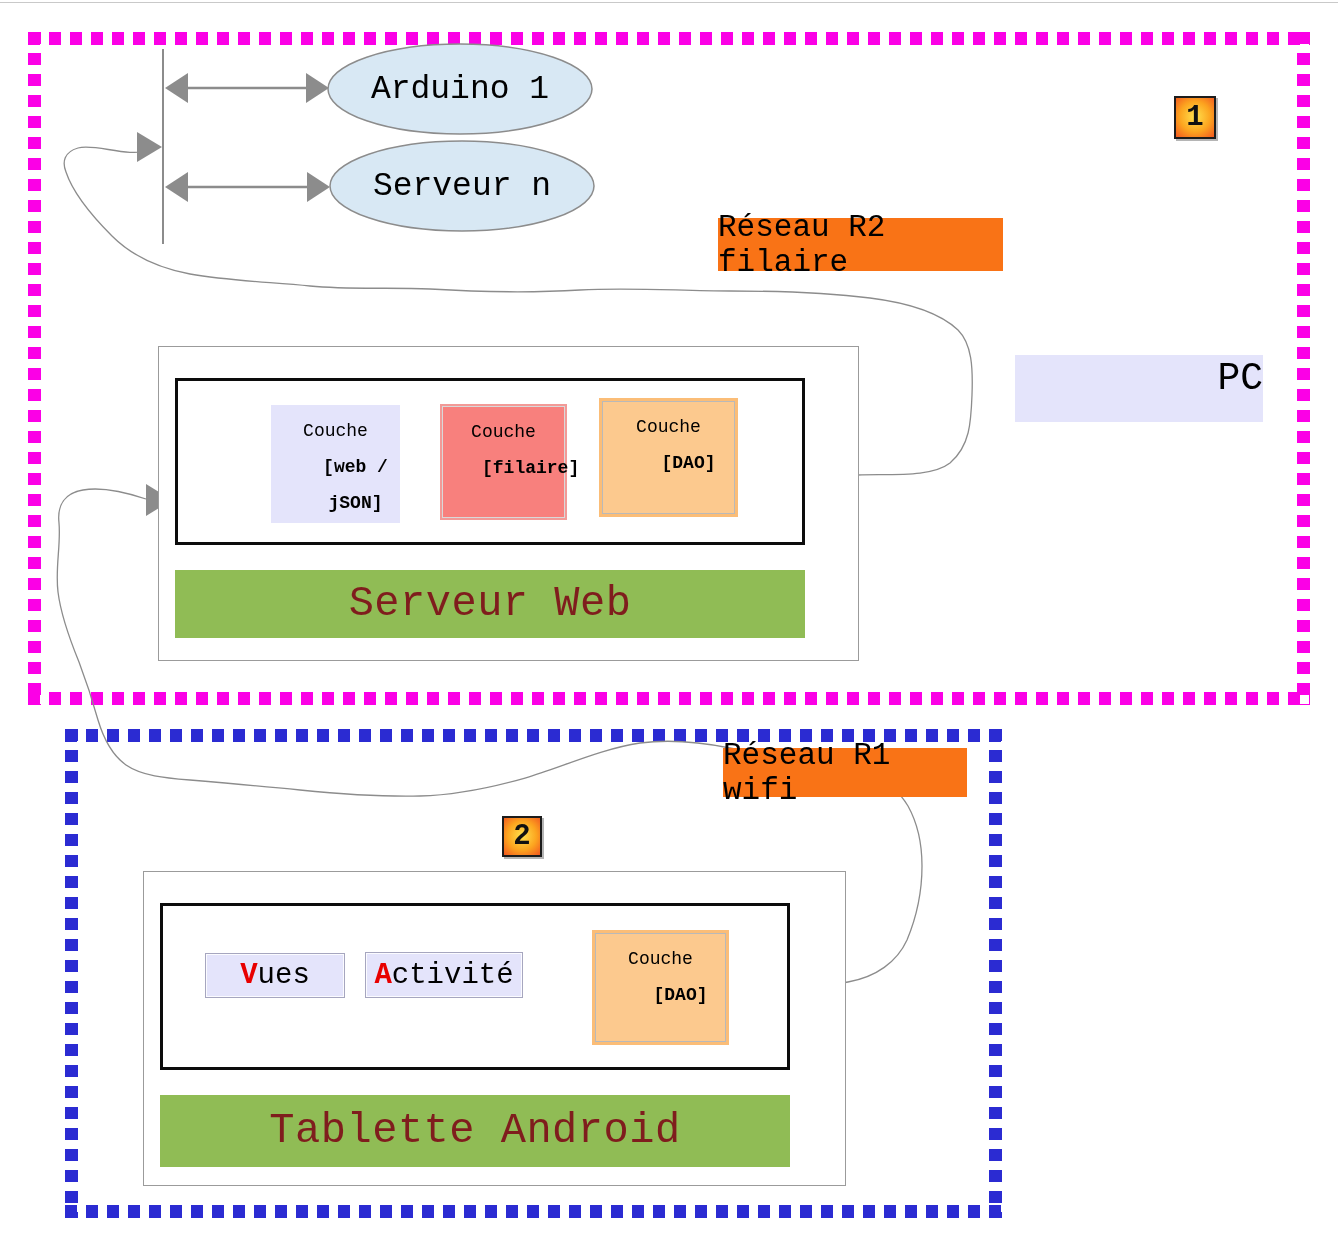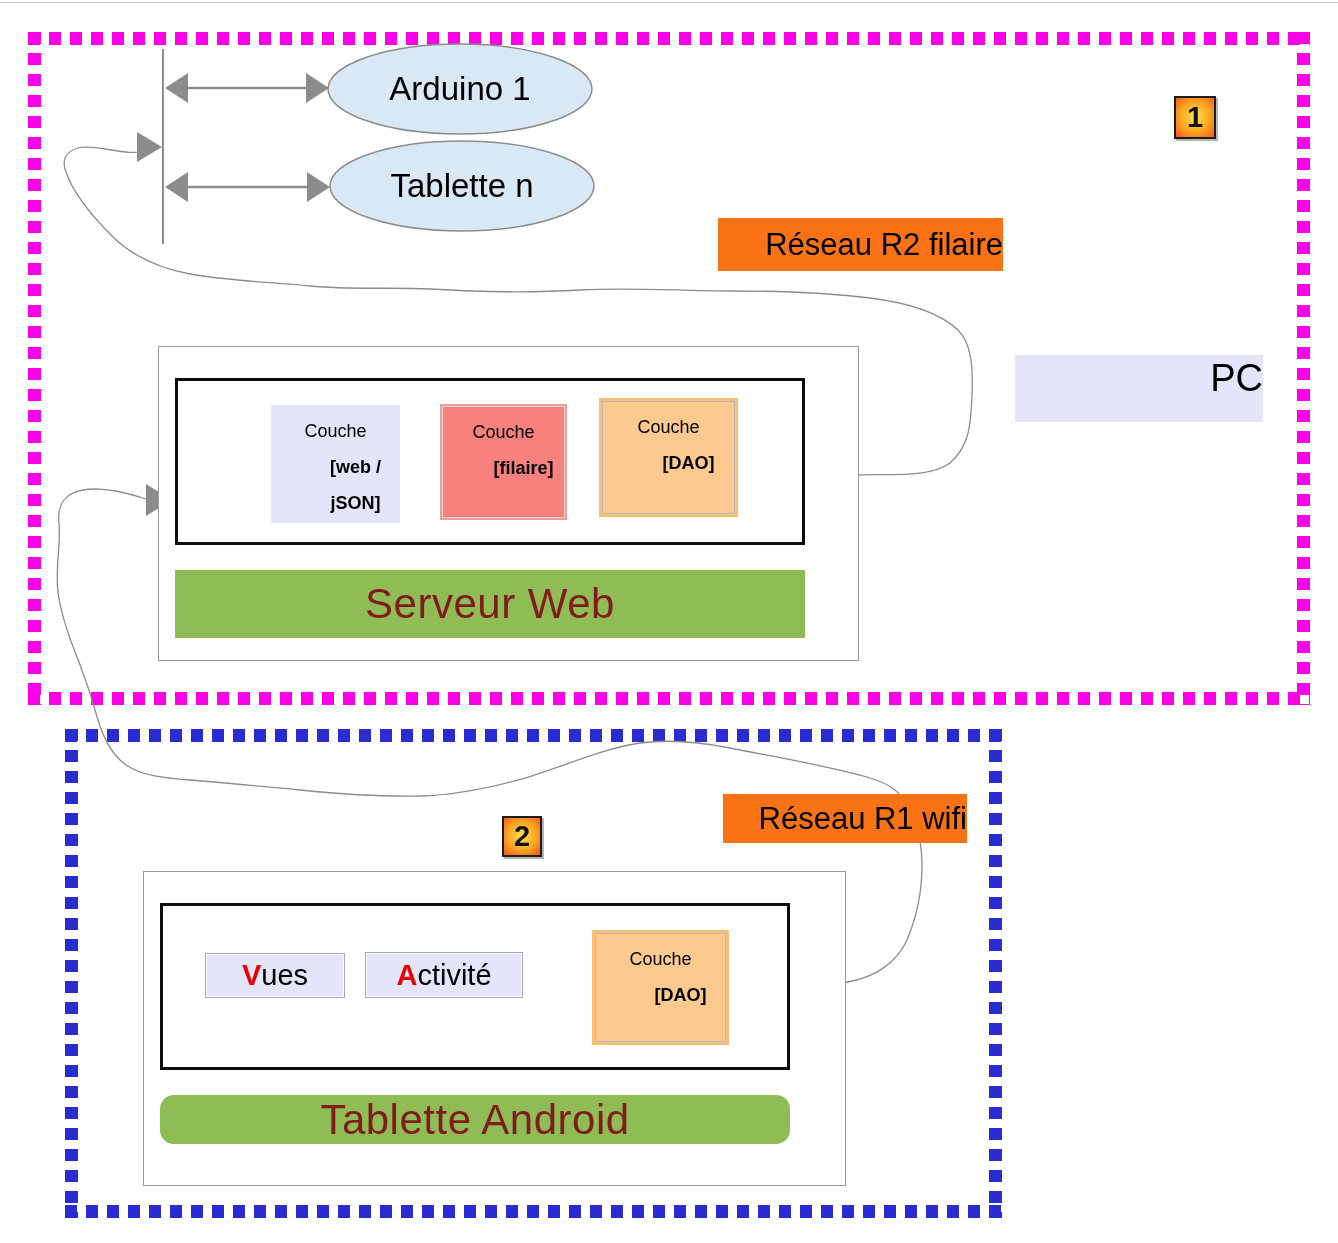--- a/index.html
+++ b/index.html
@@ -1,18 +1,18 @@
 <!DOCTYPE html>
 <html><head>
 <meta charset="utf-8">
 <style>
   html,body{margin:0;padding:0;background:#ffffff;}
   .stage{
     position:relative;width:1338px;height:1243px;background:#fff;overflow:hidden;
-    font-family:Liberation Sans, sans-serif;color:#000;
+    font-family:Liberation Mono, monospace;color:#000;
   }
   .page-topline{position:absolute;left:0;top:2px;width:1338px;height:1px;background:#c9c9c9;}
 
   
   .dots-h{position:absolute;height:13px;background:repeating-linear-gradient(90deg,var(--dc) 0 12px,transparent 12px 21px);}
   .dots-v{position:absolute;width:13px;background:repeating-linear-gradient(180deg,var(--dc) 0 12px,transparent 12px 21px);}
   .mag{--dc:#fb00e6;}
   .blu{--dc:#2b2bd2;}
 
   svg{position:absolute;left:0;top:0;}
@@ -132,21 +132,21 @@
              C 897 962, 876 977, 848 982
              C 838 984, 828 984, 820 984" fill="none" stroke="#8c8c8c" stroke-width="1.3"></path>
     <polygon points="172,500 146,484 146,516" fill="#8c8c8c"></polygon>
     <polygon points="794,984 820,968 820,1000" fill="#8c8c8c"></polygon>
   </svg>
 
   <div class="ellipse-label" style="left:328px;top:61px;width:264px;height:56px;">
     <span>Arduino 1</span>
   </div>
   <div class="ellipse-label" style="left:330px;top:158px;width:264px;height:56px;">
-    <span>Tablette n</span>
+    <span>Serveur n</span>
   </div>
 
   <div class="netlabel" style="left:718px;top:218px;width:285px;height:53px;">
     <span>Réseau R2 filaire</span>
   </div>
 
   <div class="badge" style="left:1174px;top:96px;width:42px;height:43px;">
     <span>1</span>
   </div>
 
@@ -170,21 +170,21 @@
 
   <div class="layer org" style="left:599px;top:398px;width:139px;height:119px;">
     <div class="t">Couche</div>
     <div class="b">[DAO]</div>
   </div>
 
   <div class="banner" style="left:175px;top:570px;width:630px;height:68px;">
     <span>Serveur Web</span>
   </div>
 
-  <div class="netlabel" style="left:723px;top:748px;width:244px;height:49px;margin-top:46px;">
+  <div class="netlabel" style="left:723px;top:748px;width:244px;height:49px;">
     <span>Réseau R1 wifi</span>
   </div>
 
   <div class="badge" style="left:502px;top:816px;width:40px;height:41px;">
     <span>2</span>
   </div>
 
   <div class="outer-box" style="left:143px;top:871px;width:701px;height:313px;"></div>
   <div class="inner-box" style="left:160px;top:903px;width:624px;height:161px;"></div>
 
@@ -196,17 +196,17 @@
   <div class="widget" style="left:365px;top:952px;width:158px;height:46px;">
     <span class="init">A</span>
       <span>ctivité</span>
   </div>
 
   <div class="layer org" style="left:592px;top:930px;width:137px;height:115px;">
     <div class="t">Couche</div>
     <div class="b">[DAO]</div>
   </div>
 
-  <div class="banner" style="left:160px;top:1095px;width:630px;height:49px;border-radius:14px;">
+  <div class="banner" style="left:160px;top:1095px;width:630px;height:72px;">
     <span>Tablette Android</span>
   </div>
 
 </div>
 
 </body></html>

